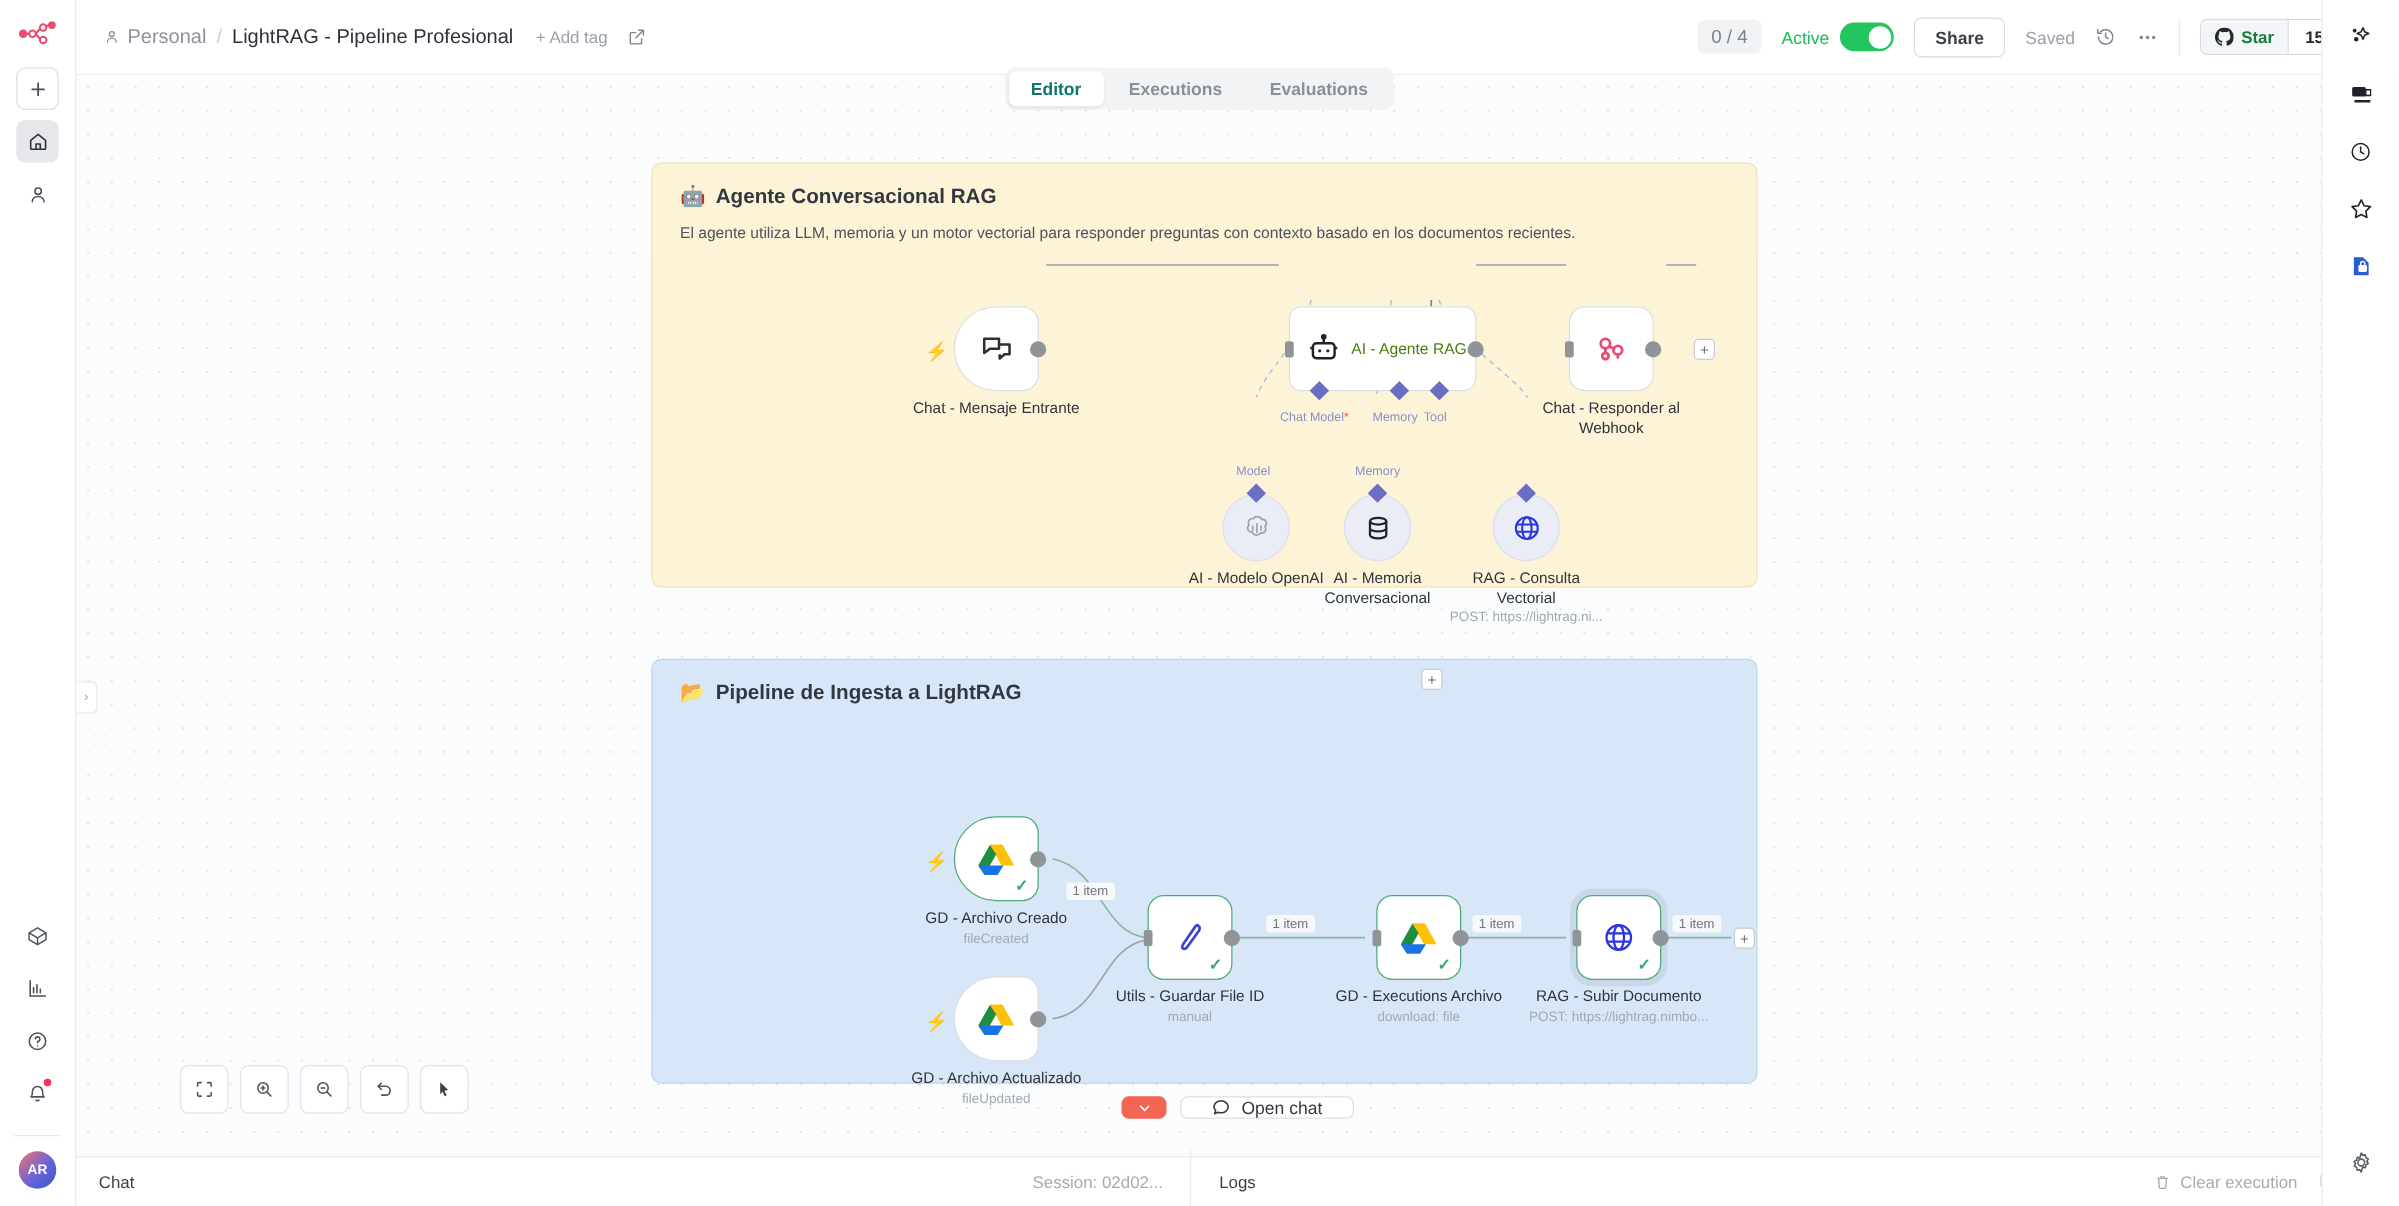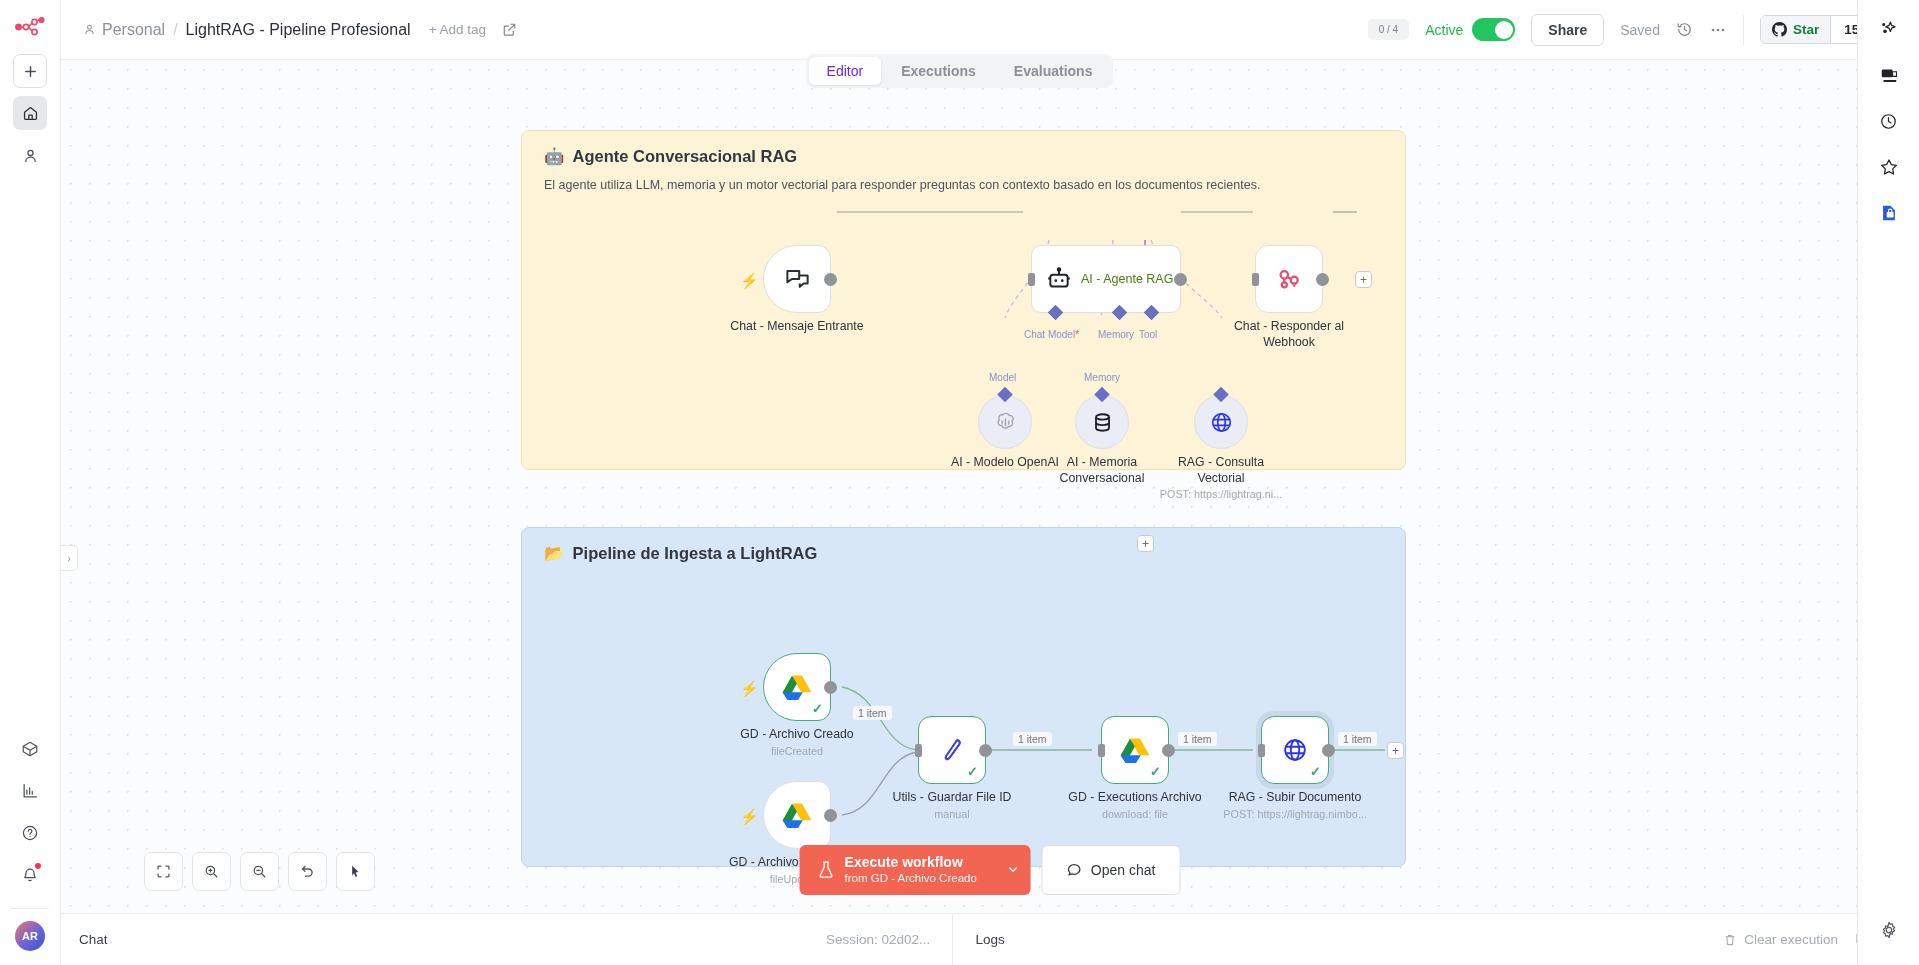--- a/index.html
+++ b/index.html
@@ -46,21 +46,21 @@
   }
   .breadcrumb { display: flex; align-items: center; gap: 8px; font-size: 16px; }
   .bc-personal { color: #8c919b; display: flex; align-items: center; gap: 6px; cursor: pointer; }
   .bc-sep { color: #cdd0d6; font-size: 16px; }
   .bc-title { color: #2d3139; font-weight: 400; cursor: pointer; }
   .add-tag { color: #9aa0aa; font-size: 13.5px; margin-left: 18px; cursor: pointer; }
   .icon-btn-plain { color: #7d838d; margin-left: 16px; cursor: pointer; display: flex; align-items: center; }
   .top-right { margin-left: auto; display: flex; align-items: center; gap: 16px; }
   .counter-pill {
     background: #f1f2f4; color: #7b818b; border-radius: 5px;
-    padding: 5px 11px; font-size: 10px;
+    padding: 5px 11px; font-size: 15px;
   }
   .active-wrap { display: flex; align-items: center; gap: 9px; }
   .active-label { color: #1db954; font-size: 14px; }
   .toggle {
     width: 43px; height: 23px; border-radius: 12px; background: #22c55e;
     position: relative; cursor: pointer;
   }
   .toggle::after {
     content: ''; position: absolute; right: 2.5px; top: 2.5px;
     width: 18px; height: 18px; border-radius: 50%; background: #fff;
@@ -78,21 +78,21 @@
 
   
   #tabs {
     position: absolute; top: 54px; left: 50%; transform: translateX(-50%);
     background: #f2f3f5; border-radius: 8px; padding: 3px; display: flex; gap: 2px; z-index: 26;
   }
   .tab {
     padding: 6px 18px; font-size: 14px; border-radius: 6px;
     color: #8b9098; cursor: pointer; font-weight: bold;
   }
-  .tab.selected { background: #fff; color: #6d28d9; font-weight: 400; box-shadow: 0 1px 2px rgba(0,0,0,.07); }
+  .tab.selected { background: #fff; color: #0f766e; font-weight: 700; box-shadow: 0 1px 2px rgba(0,0,0,.07); }
 
   
   #canvas {
     position: absolute; left: 61px; top: 60px; right: 0; bottom: 52px;
     background-color: #fbfcfe;
     background-image: radial-gradient(#dfe2e7 1px, transparent 1px);
     background-size: 19px 19px;
     overflow: hidden;
   }
   
@@ -207,21 +207,21 @@
   .exec-split { width: 1px; background: rgba(255,255,255,.45); }
   .exec-caret { padding: 0 11px; display: flex; align-items: center; }
   .openchat-btn {
     background: #fff; border: 1px solid #dcdfe4; border-radius: 6px;
     display: flex; align-items: center; gap: 8px; padding: 0 24px;
     font-size: 14px; color: #33373f; cursor: pointer;
   }
 
   
   #statusbar {
-    position: absolute; left: 61px; bottom: 0; right: 0; height: 52px;
+    position: absolute; left: 61px; bottom: 0; right: 0; height: 40px;
     background: #fff; border-top: 1px solid #eaecef;
     display: flex; align-items: center; z-index: 28; font-size: 13.5px;
   }
   .sb-chat { padding-left: 18px; color: #3a3f49; }
   .sb-session { margin-left: auto; color: #a6abb3; }
   .sb-vsep { width: 1px; height: 52px; background: #eaecef; margin-left: 22px; }
   .sb-logs { padding-left: 22px; color: #3a3f49; }
   .sb-right { margin-left: auto; display: flex; align-items: center; gap: 17px; padding-right: 18px; color: #a6abb3; }
   .sb-clear { display: flex; align-items: center; gap: 7px; cursor: pointer; }
 
@@ -655,30 +655,20 @@
       </div>
       <div class="btool">
         <svg width="15" height="15" viewBox="0 0 18 18" fill="#3a3f49">
             <path d="M5 2.2l7.6 7.5-3.5.5 2.1 4.4-1.9.9-2-4.4-2.3 2.6z"></path>
           </svg>
       </div>
     </div>
 
     <div id="run-group">
       <div class="exec-btn">
-        <div class="exec-main">
-          <svg width="17" height="19" viewBox="0 0 18 20" fill="none" stroke="#fff" stroke-width="1.4" stroke-linejoin="round">
-              <path d="M7 2.2v5.5L3 16a1.3 1.3 0 0 0 1.1 2h9.8A1.3 1.3 0 0 0 15 16l-4-8.3V2.2"></path>
-              <path d="M5.9 2.2h6.2"></path>
-            </svg>
-          <span>
-            <span class="exec-l1" style="display:block">Execute workflow</span>
-            <span class="exec-l2" style="display:block">from GD - Archivo Creado</span>
-          </span>
-        </div>
         <div class="exec-split"></div>
         <div class="exec-caret">
           <svg width="13" height="13" viewBox="0 0 16 16" fill="none" stroke="#fff" stroke-width="1.6" stroke-linecap="round">
               <path d="M4 6.2l4 4 4-4"></path>
             </svg>
         </div>
       </div>
       <div class="openchat-btn">
         <svg width="16" height="16" viewBox="0 0 18 18" fill="none" stroke="#33373f" stroke-width="1.4" stroke-linejoin="round">
             <path d="M15 8.4c0 3-2.9 5.4-6.4 5.4-.9 0-1.8-.2-2.6-.5L2.8 14.6l1-2.8A5.1 5.1 0 0 1 2.2 8.4C2.2 5.4 5 3 8.6 3S15 5.4 15 8.4z"></path>

